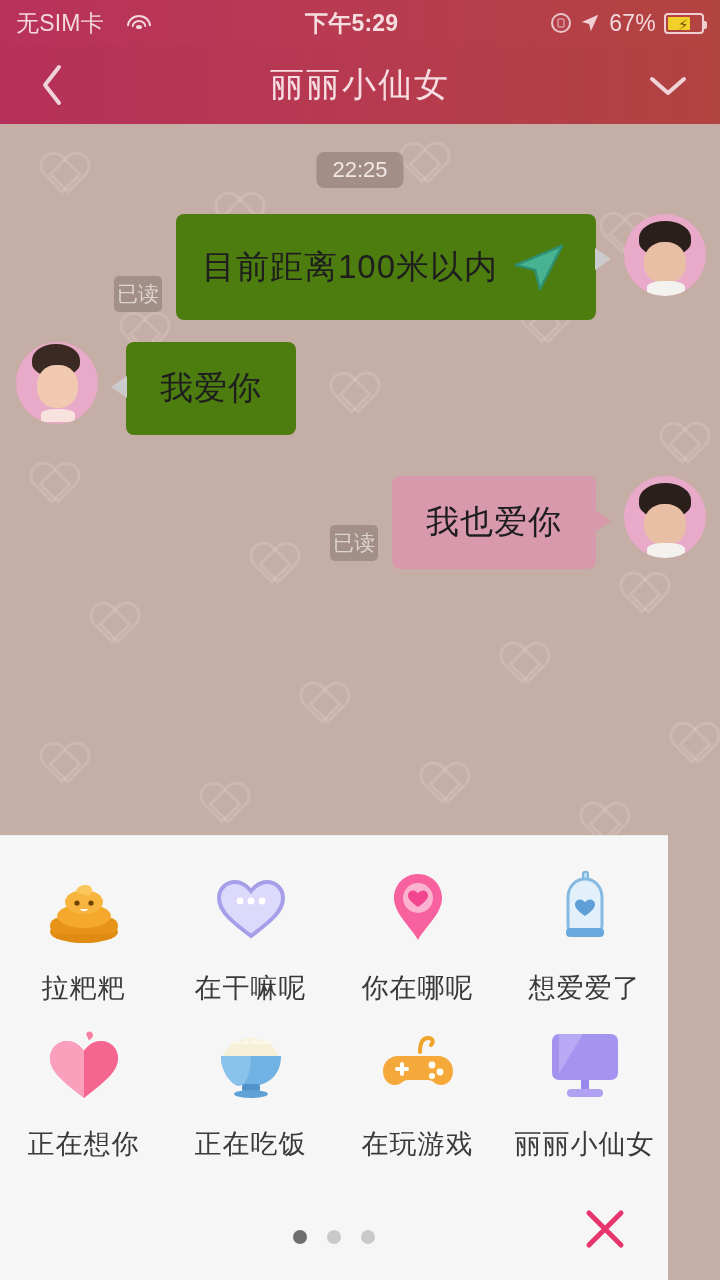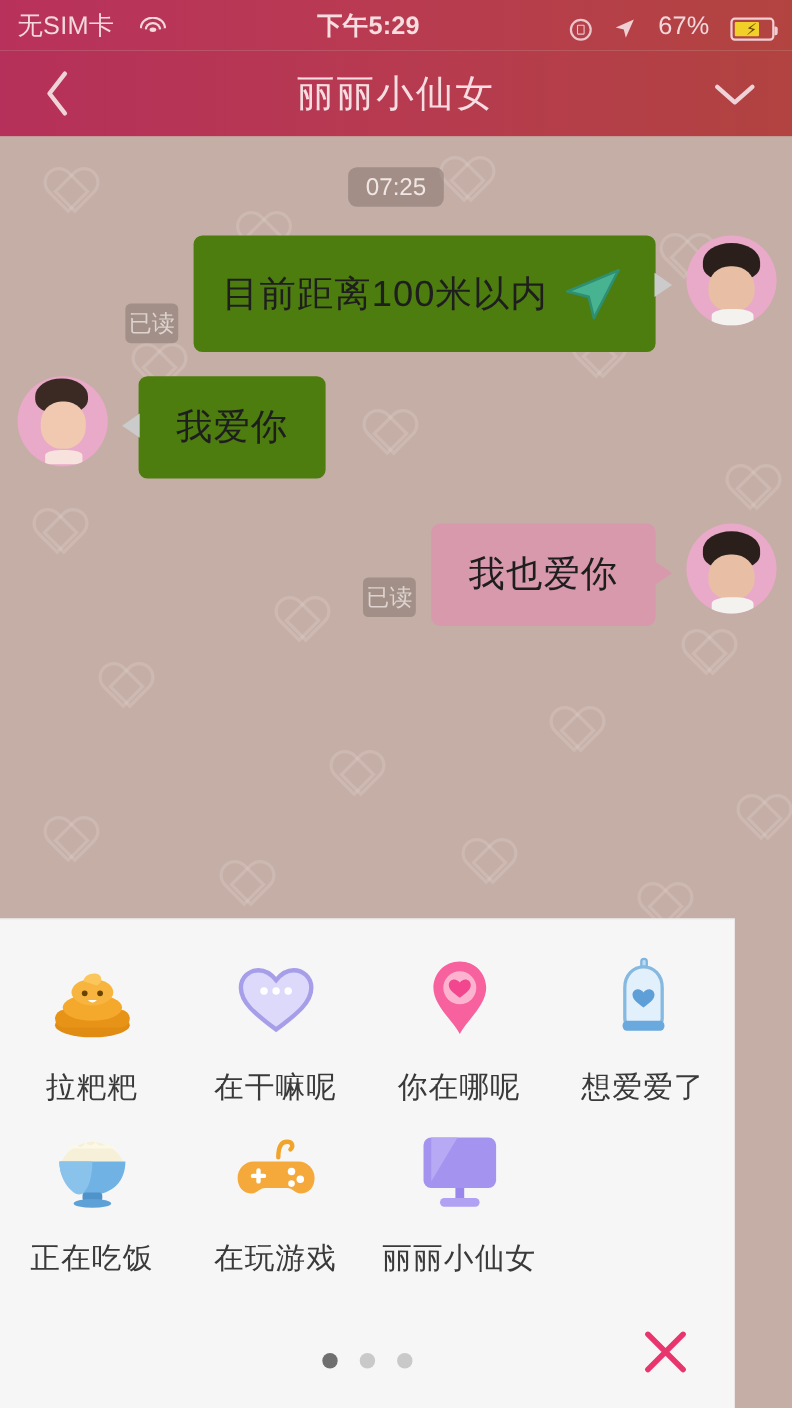--- a/index.html
+++ b/index.html
@@ -12,21 +12,21 @@
 
   
   .statusbar {
     position:absolute; top:0; left:0; width:720px; height:46px;
     background:linear-gradient(90deg,#b8315c 0%,#b93a52 45%,#b24440 100%);
     display:flex; align-items:center; padding:0 16px;
     color:#f3d8dc; font-size:23px; letter-spacing:0.2px;
   }
   .sb-left { display:flex; align-items:center; gap:22px; flex:0 0 auto; }
   .sb-center { flex:1; text-align:center; font-size:23px; font-weight:bold; color:#f5dde0; }
-  .sb-right { display:flex; align-items:flex-end; gap:19px; flex:0 0 auto; }
+  .sb-right { display:flex; align-items:center; gap:8px; flex:0 0 auto; }
   .wifi-ic { width:26px; height:20px; position:relative; display:inline-block; }
   .wifi-ic i {
     position:absolute; left:50%; transform:translateX(-50%);
     border:2.5px solid #f3d8dc; border-bottom:none;
     border-radius:50% 50% 0 0 / 100% 100% 0 0;
   }
   .wifi-ic i:nth-child(1){ width:24px; height:11px; top:2px; }
   .wifi-ic i:nth-child(2){ width:15px; height:7px; top:7px; }
   .wifi-ic i:nth-child(3){ width:6px; height:4px; top:12px; background:#f3d8dc; border-radius:50%; border:none; }
   .rot-ic { width:20px; height:20px; border:2px solid #e9c6cb; border-radius:50%; position:relative; }
@@ -206,21 +206,21 @@
       <span style="left:90px;  top:480px;"></span>
       <span style="left:300px; top:560px;"></span>
       <span style="left:500px; top:520px;"></span>
       <span style="left:670px; top:600px;"></span>
       <span style="left:40px;  top:620px;"></span>
       <span style="left:200px; top:660px;"></span>
       <span style="left:420px; top:640px;"></span>
       <span style="left:580px; top:680px;"></span>
     </div>
 
-    <div class="time-pill">07:25</div>
+    <div class="time-pill">22:25</div>
 
     <div class="msg-row" style="right:14px; top:90px;">
       <div class="read-badge">已读</div>
       <div class="bubble gray" style="margin-left:14px; padding:22px 26px;">
         <span class="txt">目前距离100米以内</span>
         <svg class="plane" viewBox="0 0 64 64">
           <path d="M56 10 8 30l20 5 5 20z" fill="#47b391" stroke="#2f8f71" stroke-width="2.5" stroke-linejoin="round"></path>
         </svg>
         <span class="tail-r gray"></span>
       </div>
@@ -298,20 +298,31 @@
           <svg width="84" height="84" viewBox="0 0 84 84">
             <path d="M40 8c0-3 5-3 5 0v5h-5z" fill="#bcdcf4" stroke="#7fb4dd" stroke-width="2"></path>
             <path d="M25 32c0-12 8-19 17-19s17 7 17 19v28c0 5-4 8-8 8H33c-4 0-8-3-8-8z" fill="#e2f0fb" stroke="#86b9e0" stroke-width="3"></path>
             <rect x="23" y="62" width="38" height="9" rx="4" fill="#6aa9dd"></rect>
             <path d="M42 50c-6-4.6-10-7.6-10-11.6 0-3 2.4-5 5-5 1.9 0 3.8 1.2 5 2.8 1.2-1.6 3.1-2.8 5-2.8 2.6 0 5 2 5 5 0 4-4 7-10 11.6z" fill="#5f9fd8"></path>
           </svg>
         </div>
         <div class="lbl">想爱爱了</div>
       </div>
 
+      <div class="cell">
+        <div class="ic">
+          <svg width="84" height="84" viewBox="0 0 84 84">
+            <path d="M44 12c1.6-4 7-3 7 1 0 3-3 4.5-4 5.5z" fill="#f77fa3"></path>
+            <path d="M42 76C22 60 8 50 8 36 8 26 16 19 25 19c7 0 13 4 17 10 4-6 10-10 17-10 9 0 17 7 17 17 0 14-14 24-34 40z" fill="#fa8aab"></path>
+            <path d="M42 76C22 60 8 50 8 36 8 26 16 19 25 19c7 0 13 4 17 10z" fill="#fba0bc"></path>
+            <path d="M42 29c4-6 10-10 17-10 9 0 17 7 17 17 0 14-14 24-34 40z" fill="#f4668f"></path>
+          </svg>
+        </div>
+        <div class="lbl">正在想你</div>
+      </div>
 
       <div class="cell">
         <div class="ic">
           <svg width="84" height="84" viewBox="0 0 84 84">
             <path d="M14 34c6-14 22-18 28-18s22 4 28 18z" fill="#f7f0d8"></path>
             <path d="M20 22c2-5 6 0 8-4 2 5 7 2 8-2 2 5 7 4 9 0 2 5 8 4 10 1 2 4 6 2 8 5z" fill="#fcf8e6"></path>
             <path d="M12 34h60c0 18-12 30-30 30S12 52 12 34z" fill="#6fb2e3"></path>
             <path d="M12 34h30c0 18-6 30-12 30S12 52 12 34z" fill="#89c2ea"></path>
             <rect x="33" y="62" width="18" height="8" rx="3" fill="#4f93cb"></rect>
             <ellipse cx="42" cy="72" rx="17" ry="4" fill="#5ea1d6"></ellipse>

